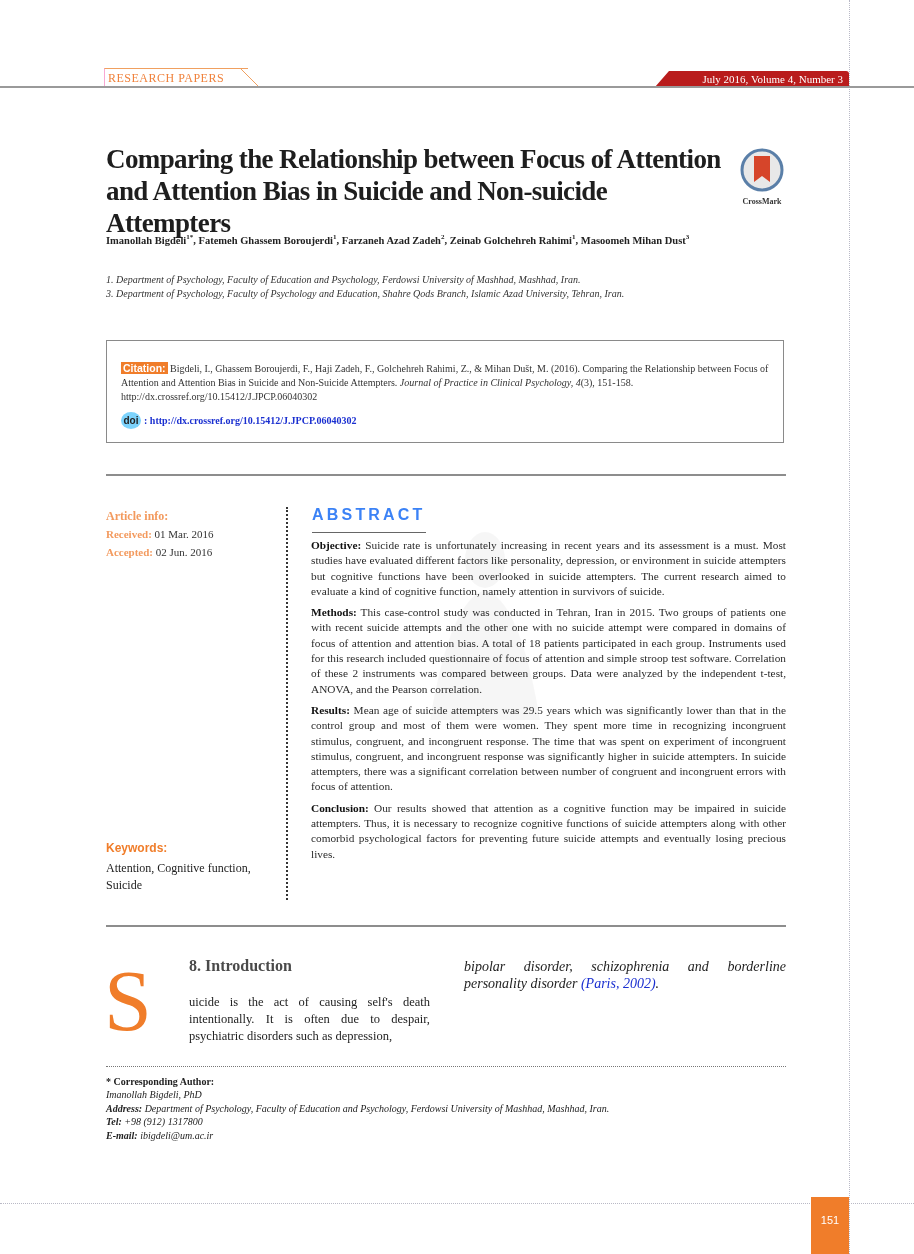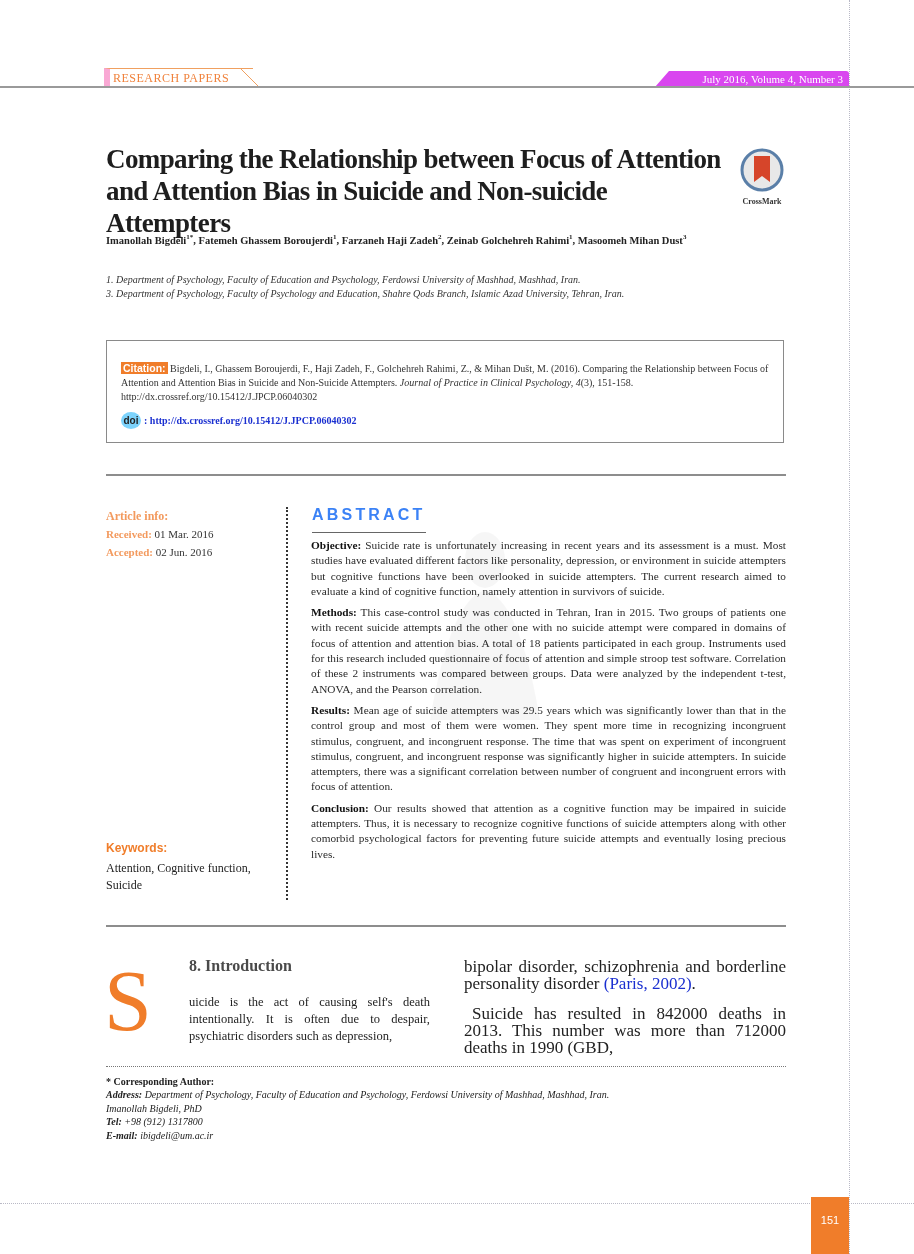--- a/index.html
+++ b/index.html
@@ -8,23 +8,23 @@
   .abs { position:absolute; }
 
   
   .vguide { left:849px; top:0; width:0; height:1254px; border-left:1px dotted #b9b9c6; }
   .hguide { left:0; top:1203px; width:914px; height:0; border-top:1px dotted #b9b9c6; }
 
   
   .hdr-line { left:0; top:86px; width:914px; height:2px; background:#9a9a9a; }
   .hdr-left { left:104px; top:68px; height:18px; padding:0 24px 0 3px;
               font-size:12px; color:#f0823c; letter-spacing:0.5px; line-height:18px;
-              border-top:1px solid #f0a060; border-left:6px solid #f9a8d4; }
+              border-top:1px solid #f0a060; border-left:1px solid #f9a8d4; }
   .hdr-left-slant { left:240px; top:68px; width:20px; height:18px; }
-  .hdr-right { left:655px; top:71px; width:194px; height:16px; background:#d946ef;
+  .hdr-right { left:655px; top:71px; width:194px; height:16px; background:#b91c1c;
                color:#fff; font-size:11px; line-height:16px; text-align:right; padding-right:0;
                clip-path:polygon(14px 0,100% 0,100% 100%,0 100%); border-radius:3px 3px 0 0; }
   .hdr-right span { padding-right:6px; }
 
   
   .title { left:106px; top:143px; width:620px; font-size:27px; font-weight:bold;
            line-height:32px; color:#1e1e1e; letter-spacing:-0.6px; }
   .crossmark { left:737px; top:148px; width:50px; height:56px; text-align:center; }
   .crossmark-label { font-size:8px; font-weight:bold; color:#333; margin-top:1px; }
   .authors { left:106px; top:233px; font-size:10.5px; font-weight:bold; color:#222; }
@@ -59,21 +59,21 @@
   .abstract-body { left:311px; top:538px; width:475px; font-size:11.3px; line-height:15.3px;
                    text-align:justify; color:#2a2a2a; }
   .abstract-body p { margin:0 0 6px 0; }
   .abstract-body b { color:#111; }
   .watermark { left:410px; top:520px; width:150px; height:200px; opacity:0.08; }
 
   
   .intro-head { left:189px; top:957px; font-size:16px; font-weight:bold; color:#4a4a4a; }
   .dropcap { left:104px; top:958px; font-size:86px; line-height:86px; color:#f07d2a; font-family:"Liberation Serif", serif; }
   .intro-left { left:189px; top:994px; width:241px; font-size:12.5px; line-height:17px; text-align:justify; color:#222; }
-  .intro-right { left:464px; top:958px; width:322px; font-size:17px; line-height:17px; text-align:justify; color:#222; }
+  .intro-right { left:464px; top:958px; width:322px; font-size:14px; line-height:17px; text-align:justify; color:#222;font-style:italic; }
   .intro-right p { margin:0; }
   .intro-right .para2 { margin-top:13px; text-indent:8px; }
   .link { color:#1a2fd0; }
 
   .dotsep { left:106px; top:1066px; width:680px; border-top:1.5px dotted #777; }
   .corr { left:106px; top:1075px; font-size:10px; line-height:13.4px; color:#222; }
   .corr .it { font-style:italic; }
 
   .pagenum { left:811px; top:1197px; width:38px; height:57px; background:#f07d2a; color:#fff;
              font-family:"Liberation Sans", sans-serif; font-weight:normal; font-size:11px;
@@ -97,21 +97,21 @@
   <svg width="44" height="44" viewBox="0 0 44 44">
     <circle cx="22" cy="22" r="20" fill="#e8e8e8" stroke="#5a7fa8" stroke-width="3"></circle>
     <path d="M14 8 H30 V34 L22 28 L14 34 Z" fill="#d6452a"></path>
   </svg>
   <div class="crossmark-label">CrossMark</div>
 </div>
 
 <div class="abs authors">
   <span>Imanollah Bigdeli</span><sup>1*</sup>,
   <span>Fatemeh Ghassem Boroujerdi</span><sup>1</sup>,
-  <span>Farzaneh Haji Zadeh</span><sup>2</sup>,
+  <span>Farzaneh Azad Zadeh</span><sup>2</sup>,
   <span>Zeinab Golchehreh Rahimi</span><sup>1</sup>,
   <span>Masoomeh Mihan Dust</span><sup>3</sup>
 </div>
 
 <div class="abs affils">
   <div>1. Department of Psychology, Faculty of Education and Psychology, Ferdowsi University of Mashhad, Mashhad, Iran.</div>
   <div>3. Department of Psychology, Faculty of Psychology and Education, Shahre Qods Branch, Islamic Azad University, Tehran, Iran.</div>
 </div>
 
 <div class="abs cite-box"></div>
@@ -154,25 +154,24 @@
   <p><b>Conclusion:</b><span> Our results showed that attention as a cognitive function may be impaired in suicide attempters. Thus, it is necessary to recognize cognitive functions of suicide attempters along with other comorbid psychological factors for preventing future suicide attempts and eventually losing precious lives.</span></p>
 </div>
 
 <div class="abs rule" style="left:106px; top:925px; width:680px;"></div>
 
 <div class="abs dropcap">S</div>
 <div class="abs intro-head">8. Introduction</div>
 <div class="abs intro-left">uicide is the act of causing self's death intentionally. It is often due to despair, psychiatric disorders such as depression,</div>
 <div class="abs intro-right">
   <p><span>bipolar disorder, schizophrenia and borderline personality disorder </span><span class="link">(Paris, 2002)</span><span>.</span></p>
-  <p class="para2">Suicide has resulted in 842000 deaths in 2013. This number was more than 712000 deaths in 1990 (GBD,</p>
 </div>
 
 <div class="abs dotsep"></div>
 <div class="abs corr">
   <div><b>* Corresponding Author:</b></div>
+  <div class="it">Imanollah Bigdeli, PhD</div>
   <div class="it"><b>Address:</b><span> Department of Psychology, Faculty of Education and Psychology, Ferdowsi University of Mashhad, Mashhad, Iran.</span></div>
-  <div class="it">Imanollah Bigdeli, PhD</div>
   <div class="it"><b>Tel:</b><span> +98 (912) 1317800</span></div>
   <div class="it"><b>E-mail:</b><span> ibigdeli@um.ac.ir</span></div>
 </div>
 
 <div class="abs pagenum">151</div>
 
 </body></html>

